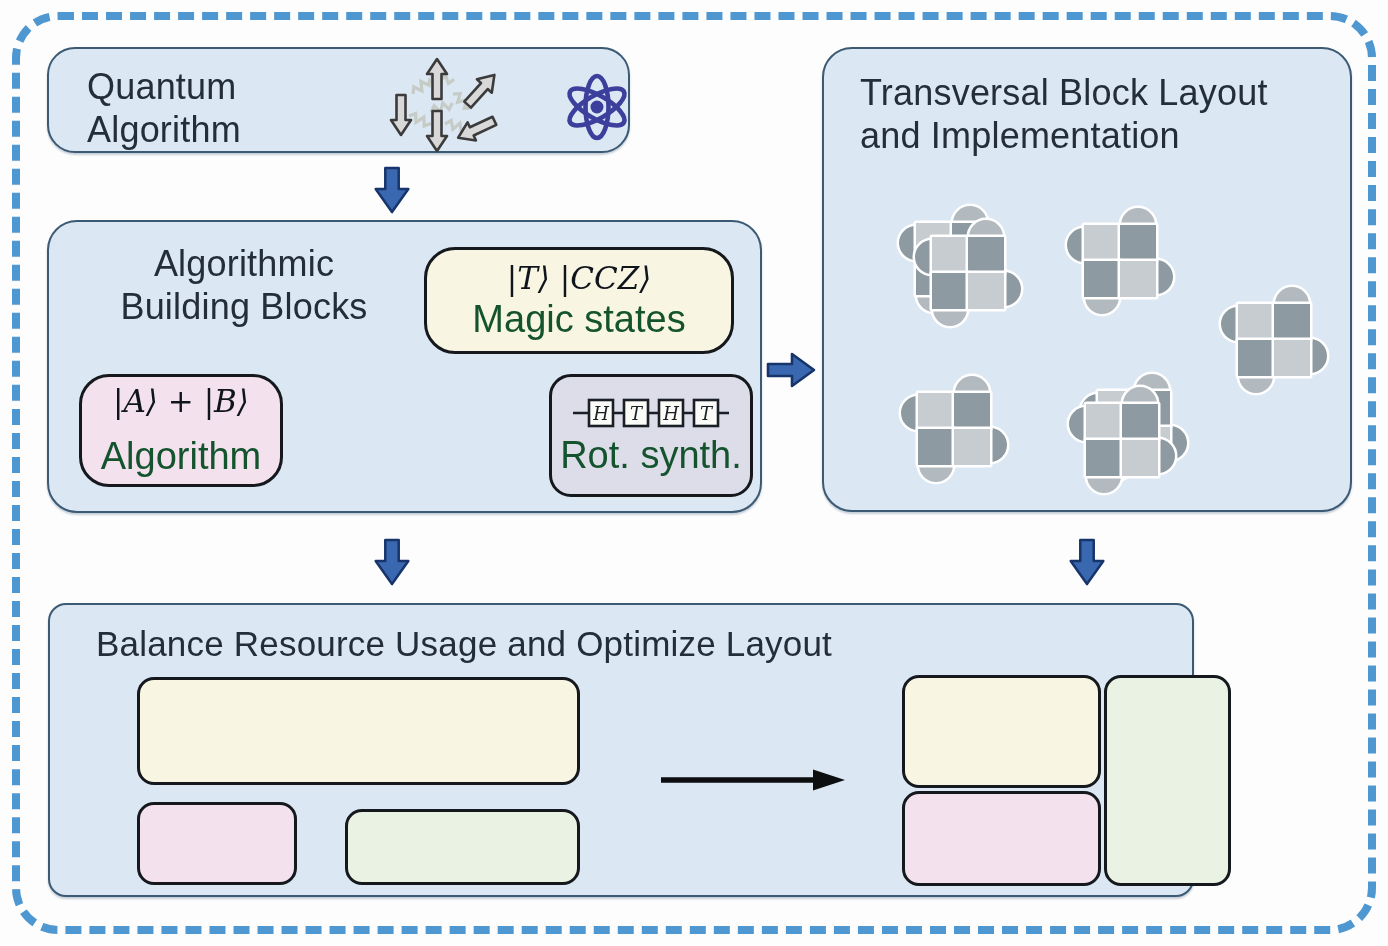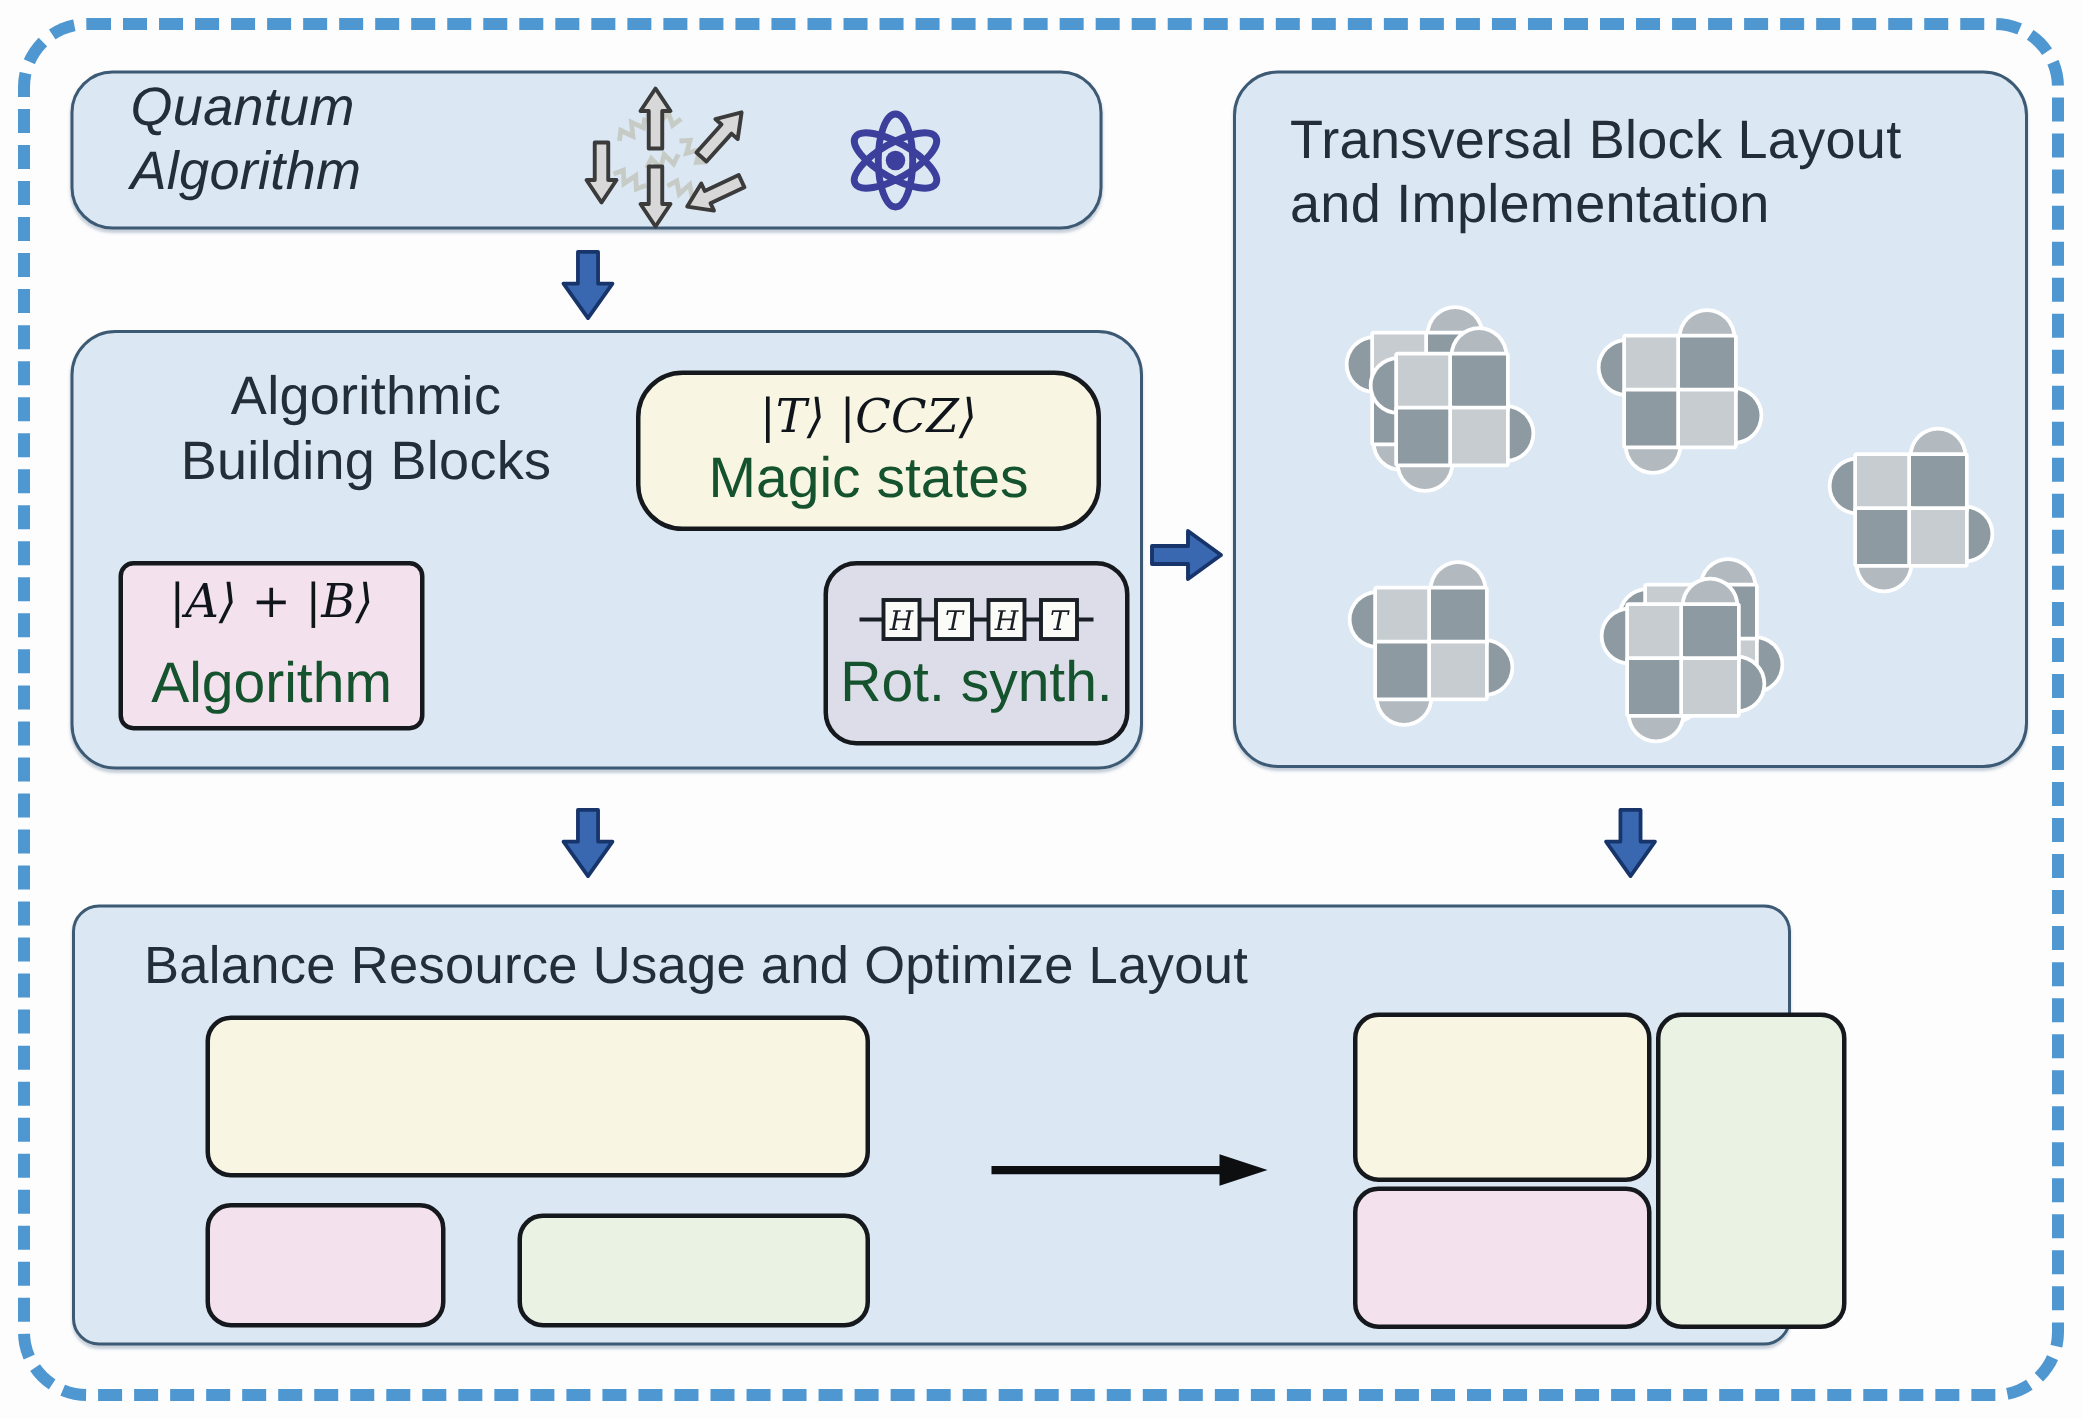--- a/index.html
+++ b/index.html
@@ -12,35 +12,35 @@
     border:8px dashed var(--frame-blue);border-radius:46px;pointer-events:none;
   }
   .panel{
     position:absolute;background:var(--panel-fill);
     border:2.5px solid var(--panel-border);
     box-shadow:0 2px 2px rgba(70,100,130,.30);
     box-sizing:border-box;
   }
   .panel-title{font-size:36px;line-height:1.2;color:var(--text-dark);letter-spacing:.2px;}
   
-  .qa{left:47px;top:47px;width:688px;height:106px;border-radius:28px;display:flex;align-items:flex-start;font-style:italic;}
+  .qa{left:47px;top:47px;width:583px;height:106px;border-radius:28px;display:flex;align-items:flex-end;}
   .qa .panel-title{margin-left:38px;}
   .spins{position:absolute;left:330px;top:5px;}
   .atom{position:absolute;left:508px;top:18px;}
   
   .abb{left:47px;top:220px;width:715px;height:293px;border-radius:30px;}
   .abb-title{position:absolute;left:45px;top:20px;width:300px;text-align:center;}
   .chip{
     position:absolute;border:3px solid var(--chip-border);box-sizing:border-box;
     display:flex;flex-direction:column;align-items:center;justify-content:center;gap:2px;
   }
   .chip .formula{font-family:"DejaVu Serif","DejaVu Sans",serif;font-style:italic;font-size:31px;color:#10151c;}
   .chip .chip-label{font-size:38px;color:#14532d;}
   .magic{left:375px;top:25px;width:310px;height:107px;border-radius:31px;background:var(--chip-cream);}
-  .arith{left:30px;top:152px;width:204px;height:113px;border-radius:10px;background:var(--chip-pink);gap:16px;}
+  .arith{left:30px;top:152px;width:204px;height:113px;border-radius:30px;background:var(--chip-pink);gap:16px;}
   .lookup{left:270px;top:152px;width:205px;height:115px;border-radius:22px;background:var(--chip-green);}
   .rots{left:500px;top:152px;width:204px;height:123px;border-radius:22px;background:var(--chip-lavender);}
   
   .barcode{display:flex;gap:4px;background:var(--barcode-frame);padding:7px 8px;border-radius:2px;}
   .barcode span{width:12px;height:44px;background:#fff;}
   .barcode span.g{background:var(--barcode-bright);}
   
   .tbl{left:822px;top:47px;width:530px;height:465px;border-radius:30px;}
   .tbl-title{position:absolute;left:36px;top:22px;}
   .patches{position:absolute;left:0;top:0;}

